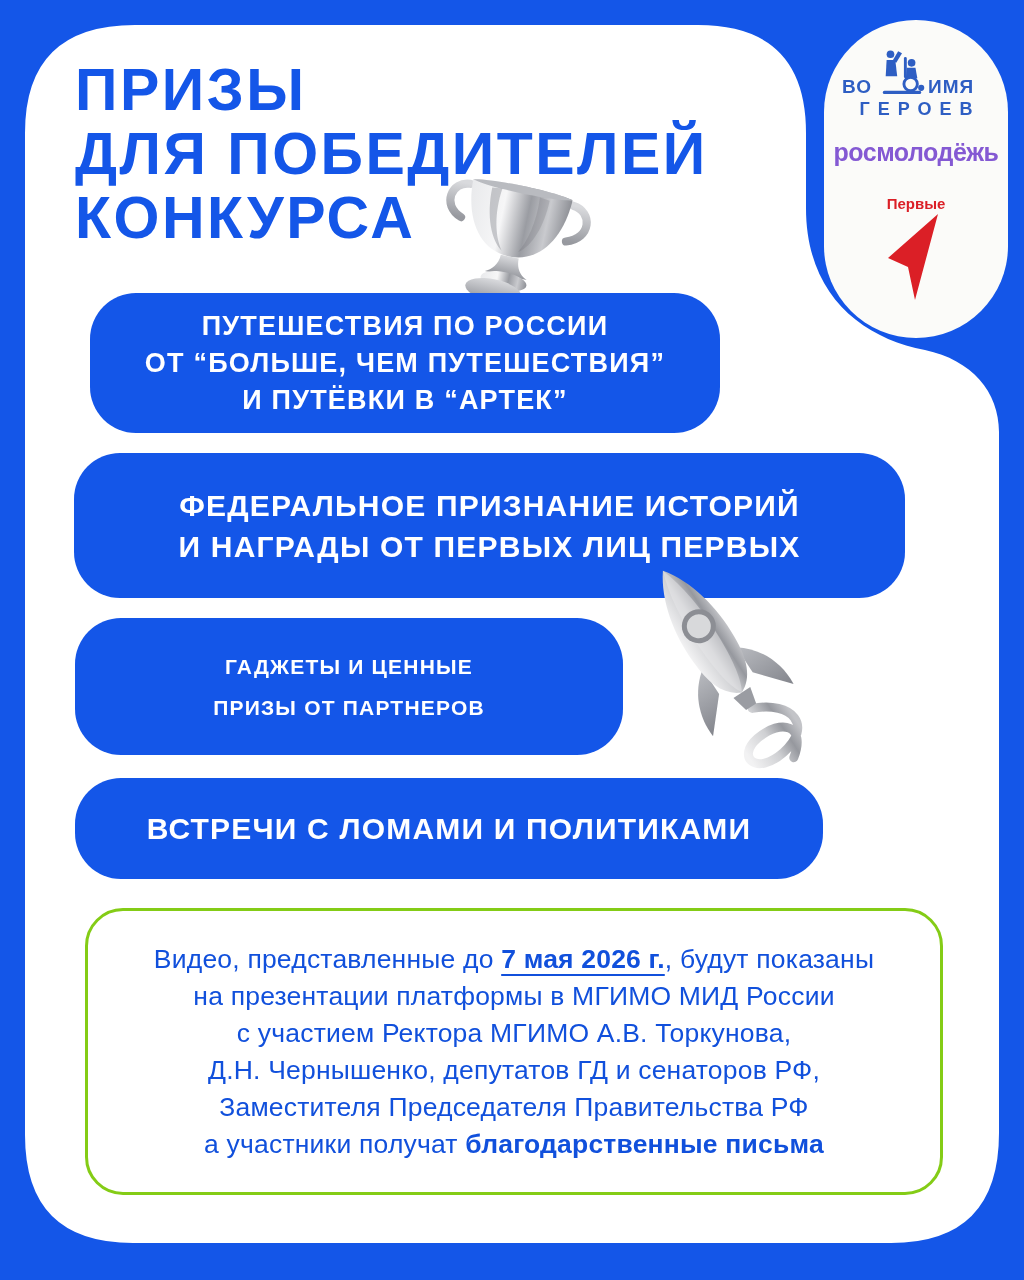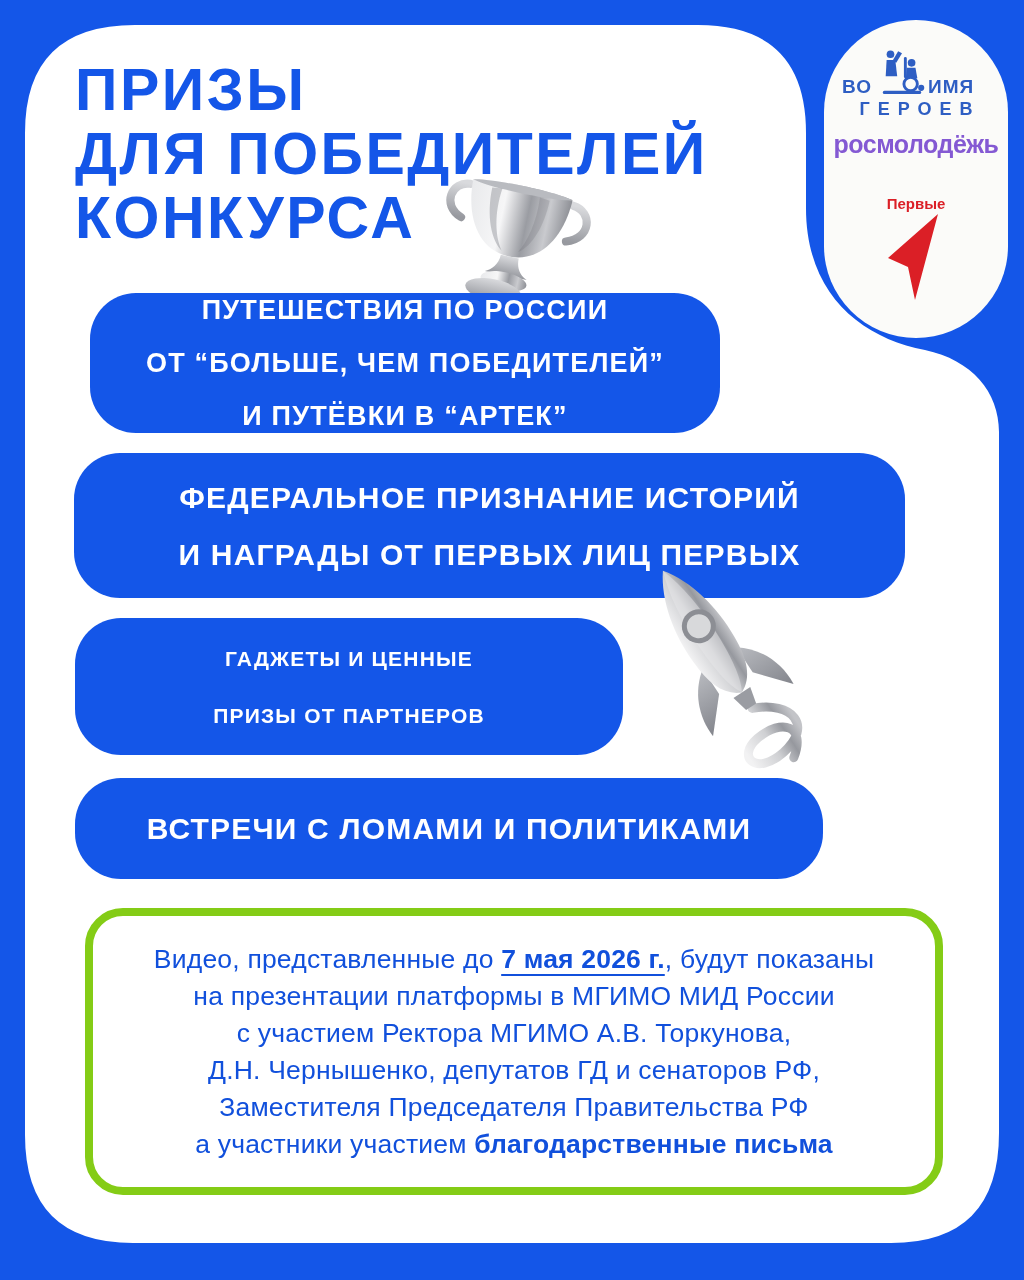--- a/index.html
+++ b/index.html
@@ -15,51 +15,51 @@
     color:#1456E8;font-weight:700;font-size:59px;line-height:64px;
     letter-spacing:2.5px;
   }
   
   .trophy{position:absolute;left:430px;top:178px;width:168px;height:132px;z-index:1;
     transform:rotate(12deg);}
   
   .pill{
     position:absolute;z-index:2;background:#1456E8;border-radius:46px;
     color:#ffffff;font-weight:700;text-align:center;letter-spacing:1.2px;
-    display:flex;flex-direction:column;justify-content:center;align-items:center;gap:16px;
+    display:flex;flex-direction:column;justify-content:center;align-items:center;
   }
   .pill-1{left:90px;top:293px;width:630px;height:140px;font-size:27px;line-height:37px;}
   .pill-2{left:74px;top:453px;width:831px;height:145px;font-size:30px;line-height:41px;}
   .pill-3{left:75px;top:618px;width:548px;height:137px;font-size:21px;line-height:41px;}
   .pill-4{left:75px;top:778px;width:748px;height:101px;font-size:30px;line-height:34px;}
   
   .rocket{position:absolute;left:603px;top:548px;width:220px;height:250px;z-index:3;}
   
   .heroes-row{position:absolute;left:836px;top:46px;width:160px;height:52px;z-index:2;}
   .heroes-word{position:absolute;color:#2E5EC3;font-weight:700;font-size:19px;letter-spacing:1px;top:30px;}
   .heroes-vo{left:6px;}
   .heroes-imya{left:92px;}
   .statue{position:absolute;left:42px;top:2px;width:48px;height:47px;}
   .heroes-line2{
     position:absolute;left:838px;top:99px;width:156px;z-index:2;text-align:center;
     color:#2E5EC3;font-weight:700;font-size:18px;letter-spacing:8px;text-indent:8px;
   }
   .rosmolodezh{
-    position:absolute;left:826px;top:130px;width:180px;z-index:2;text-align:center;
+    position:absolute;left:826px;top:138px;width:180px;z-index:2;text-align:center;
     color:#8459D3;font-weight:700;font-size:25px;letter-spacing:-0.5px;
   }
   .pervye-label{
     position:absolute;left:836px;top:195px;width:160px;z-index:2;text-align:center;
     color:#DB1F26;font-weight:700;font-size:15px;
   }
   .pervye-arrow{position:absolute;left:888px;top:214px;width:52px;height:88px;z-index:2;}
   
   .footer-card{
     position:absolute;left:85px;top:908px;width:858px;height:287px;z-index:2;
-    box-sizing:border-box;border:8px solid #84cc16;border-radius:38px;background:#ffffff;
+    box-sizing:border-box;border:3px solid #84cc16;border-radius:38px;background:#ffffff;
     display:flex;align-items:center;justify-content:center;
   }
   .footer-text{
     width:100%;text-align:center;color:#1150DC;font-size:26.5px;line-height:37px;
     font-weight:400;letter-spacing:0.2px;
   }
   .footer-text .date{
     font-weight:700;text-decoration:underline;text-underline-offset:6px;
     text-decoration-thickness:2px;
   }
@@ -107,21 +107,21 @@
     <path d="M30,11 C48,16 112,16 130,11 C112,6 48,6 30,11 Z" fill="#b9bbc0"></path>
     <path d="M60,14 C57,40 63,62 72,74 C60,66 50,44 50,15 Z" fill="#6e7078" opacity="0.35"></path>
     <path d="M98,15 C100,40 95,60 88,72 C100,64 108,42 108,16 Z" fill="#6e7078" opacity="0.25"></path>
     <path d="M72,78 C72,88 66,94 60,97 L102,97 C95,94 90,88 90,78 Z" fill="url(#silver2)"></path>
     <ellipse cx="80" cy="103" rx="23" ry="9" fill="url(#silver)"></ellipse>
     <ellipse cx="72" cy="114" rx="28" ry="11" fill="url(#silver2)"></ellipse>
   </svg>
 
   <div class="pill pill-1">
     <div>ПУТЕШЕСТВИЯ ПО РОССИИ</div>
-    <div>ОТ “БОЛЬШЕ, ЧЕМ ПОБЕДИТЕЛЕЙ”</div>
+    <div>ОТ “БОЛЬШЕ, ЧЕМ ПУТЕШЕСТВИЯ”</div>
     <div>И ПУТЁВКИ В “АРТЕК”</div>
   </div>
 
   <div class="pill pill-2">
     <div>ФЕДЕРАЛЬНОЕ ПРИЗНАНИЕ ИСТОРИЙ</div>
     <div>И НАГРАДЫ ОТ ПЕРВЫХ ЛИЦ ПЕРВЫХ</div>
   </div>
 
   <div class="pill pill-3">
     <div>ГАДЖЕТЫ И ЦЕННЫЕ</div>
@@ -181,17 +181,17 @@
     <polygon points="50,0 27,86 20,53 0,44" fill="#DB1F26"></polygon>
   </svg>
 
   <div class="footer-card">
     <div class="footer-text">
       <div><span>Видео, представленные до </span><span class="date">7 мая 2026 г.</span><span>, будут показаны</span></div>
       <div>на презентации платформы в МГИМО МИД России</div>
       <div>с участием Ректора МГИМО А.В. Торкунова,</div>
       <div>Д.Н. Чернышенко, депутатов ГД и сенаторов РФ,</div>
       <div>Заместителя Председателя Правительства РФ</div>
-      <div><span>а участники участием </span><span class="b">благодарственные письма</span></div>
+      <div><span>а участники получат </span><span class="b">благодарственные письма</span></div>
     </div>
   </div>
 
 </div>
 
 </body></html>

